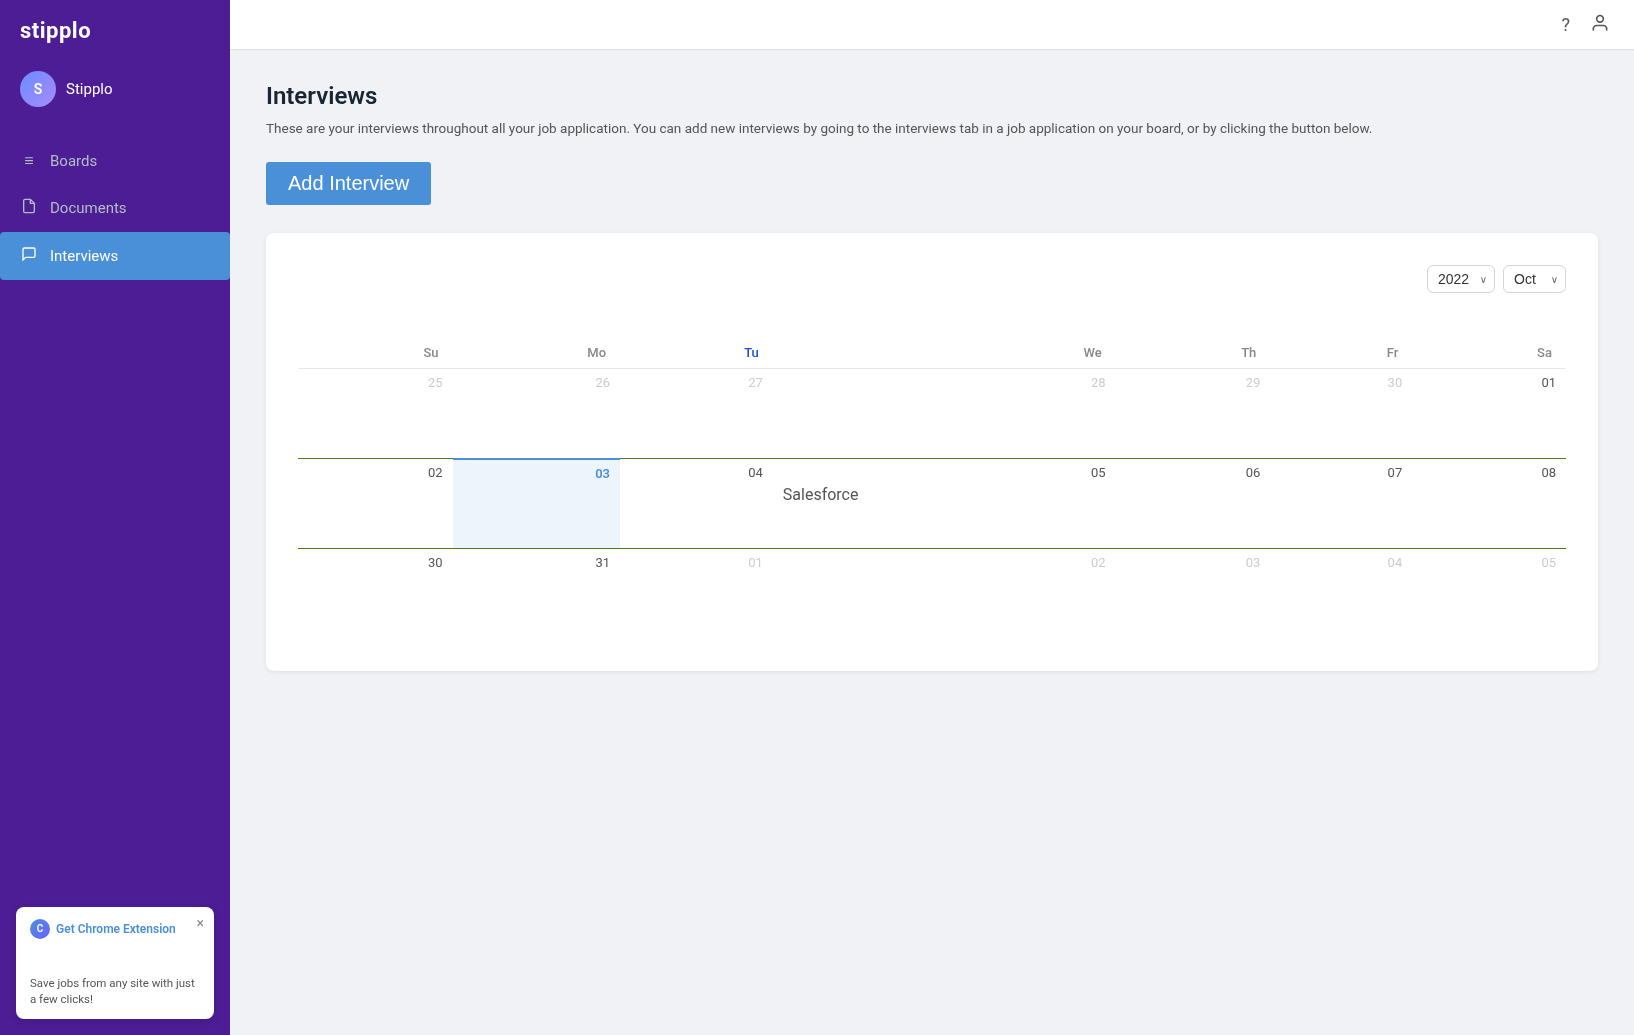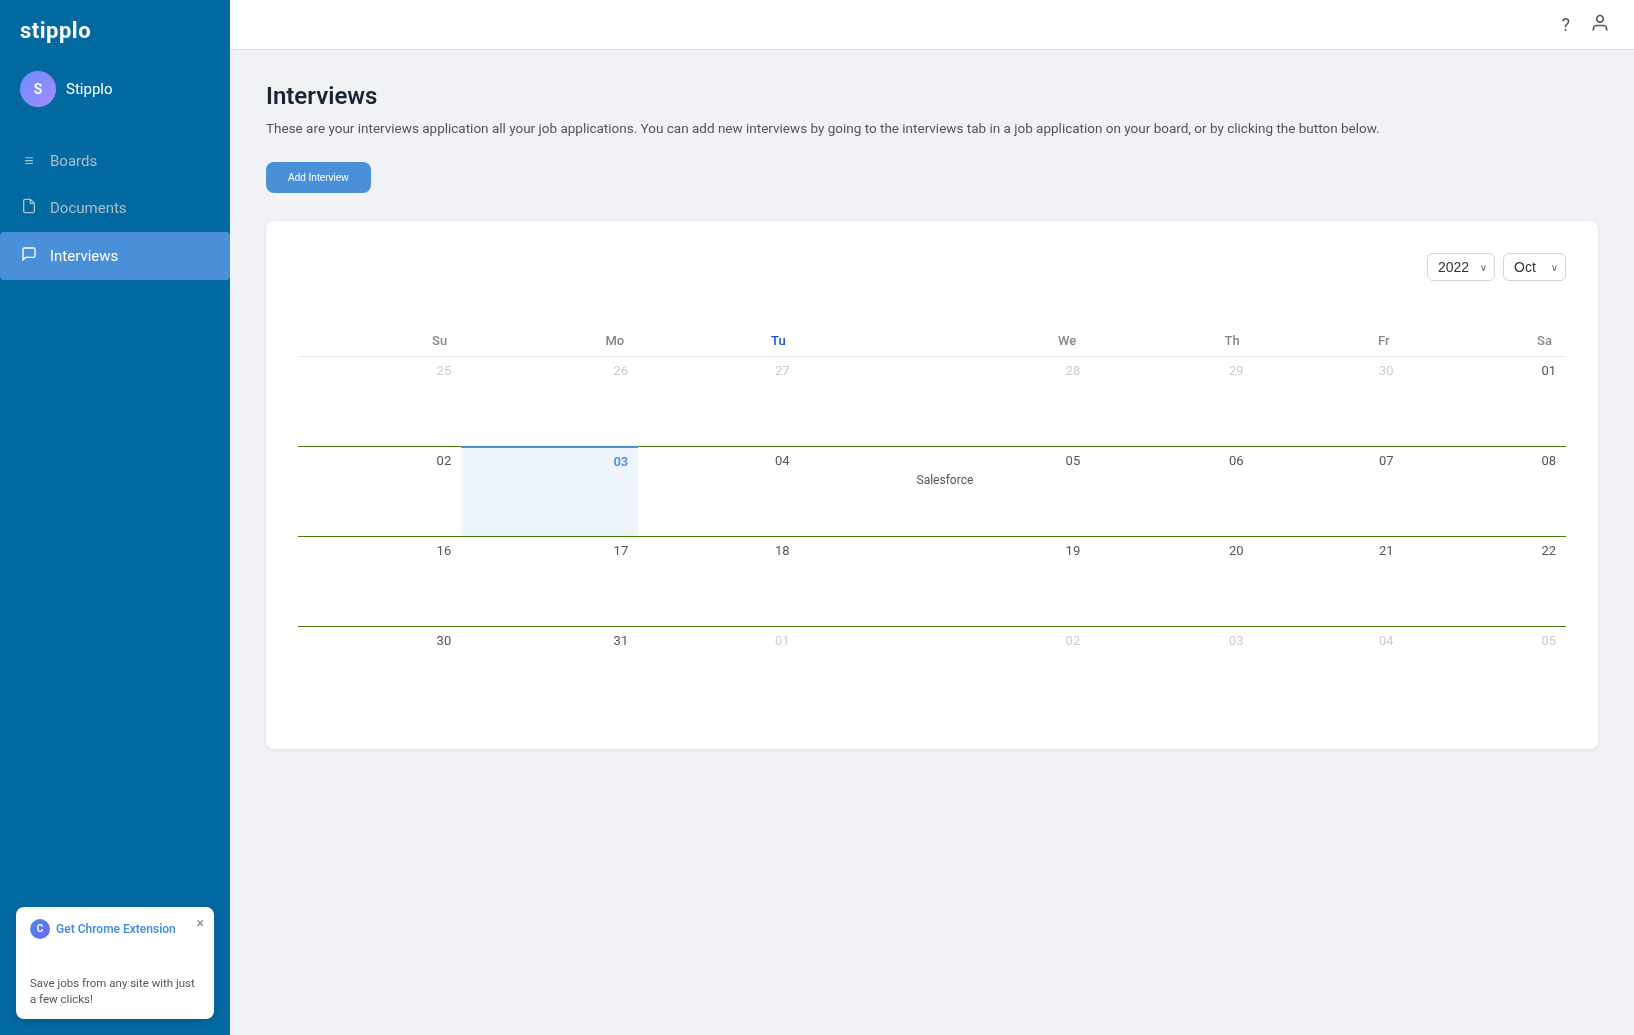--- a/index.html
+++ b/index.html
@@ -2,21 +2,21 @@
 <html><head>
   <meta charset="utf-8">
   <style>
     * { box-sizing: border-box; margin: 0; padding: 0; }
     body { font-family: -apple-system, BlinkMacSystemFont, 'Segoe UI', Roboto, sans-serif; display: flex; height: 100vh; background: #f0f2f5; }
 
     
     .sidebar {
       width: 230px;
       min-width: 230px;
-      background: #0369a1;
+      background: #4c1d95;
       display: flex;
       flex-direction: column;
       color: #fff;
       position: relative;
     }
     .sidebar-logo {
       padding: 18px 20px;
       font-size: 22px;
       font-weight: 700;
       color: #fff;
@@ -160,23 +160,23 @@
     .page-desc {
       font-size: 13.5px;
       color: #555;
       margin-bottom: 24px;
       line-height: 1.5;
     }
     .add-interview-btn {
       background: #4a90d9;
       color: #fff;
       border: none;
-      border-radius: 8px;
+      border-radius: 3px;
       padding: 10px 22px;
-      font-size: 10px;
+      font-size: 20px;
       font-weight: 500;
       cursor: pointer;
       margin-bottom: 28px;
     }
 
     
     .calendar-container {
       background: #fff;
       border-radius: 8px;
       padding: 32px;
@@ -247,23 +247,23 @@
     }
     .day-number {
       font-size: 13px;
     }
     .day-number.today {
       color: #4a90d9;
       font-weight: 600;
     }
     .event-tag {
       margin-top: 4px;
-      font-size: 12px;
+      font-size: 16px;
       color: #555;
-      text-align: center;
+      text-align: left;
       line-height: 1.4;
     }
   </style>
 </head>
 <body>
 
 <div class="sidebar">
   <div class="sidebar-logo">stipplo</div>
 
   <div class="sidebar-user">
@@ -314,21 +314,21 @@
     <span class="topbar-icon">
       <svg width="20" height="20" viewBox="0 0 24 24" fill="none" stroke="#555" stroke-width="2">
         <path d="M20 21v-2a4 4 0 0 0-4-4H8a4 4 0 0 0-4 4v2"></path>
         <circle cx="12" cy="7" r="4"></circle>
       </svg>
     </span>
   </div>
 
   <div class="content">
     <h1 class="page-title">Interviews</h1>
-    <p class="page-desc">These are your interviews application all your job applications. You can add new interviews by going to the interviews tab in a job application on your board, or by clicking the button below.</p>
+    <p class="page-desc">These are your interviews throughout all your job application. You can add new interviews by going to the interviews tab in a job application on your board, or by clicking the button below.</p>
     <button class="add-interview-btn">Add Interview</button>
 
     
     <div class="calendar-container">
       <div class="calendar-header">
         <div class="cal-select-wrapper">
           <select class="cal-select">
             <option>2021</option>
             <option selected="">2022</option>
             <option>2023</option>
@@ -399,43 +399,20 @@
               </td>
               <td>
                 <div class="day-number">07</div>
               </td>
               <td>
                 <div class="day-number">08</div>
               </td>
             </tr>
             <tr>
               <td>
-                <div class="day-number">16</div>
-              </td>
-              <td>
-                <div class="day-number">17</div>
-              </td>
-              <td>
-                <div class="day-number">18</div>
-              </td>
-              <td>
-                <div class="day-number">19</div>
-              </td>
-              <td>
-                <div class="day-number">20</div>
-              </td>
-              <td>
-                <div class="day-number">21</div>
-              </td>
-              <td>
-                <div class="day-number">22</div>
-              </td>
-            </tr>
-            <tr>
-              <td>
                 <div class="day-number">30</div>
               </td>
               <td>
                 <div class="day-number">31</div>
               </td>
               <td class="outside-month">
                 <div class="day-number">01</div>
               </td>
               <td class="outside-month">
                 <div class="day-number">02</div>

